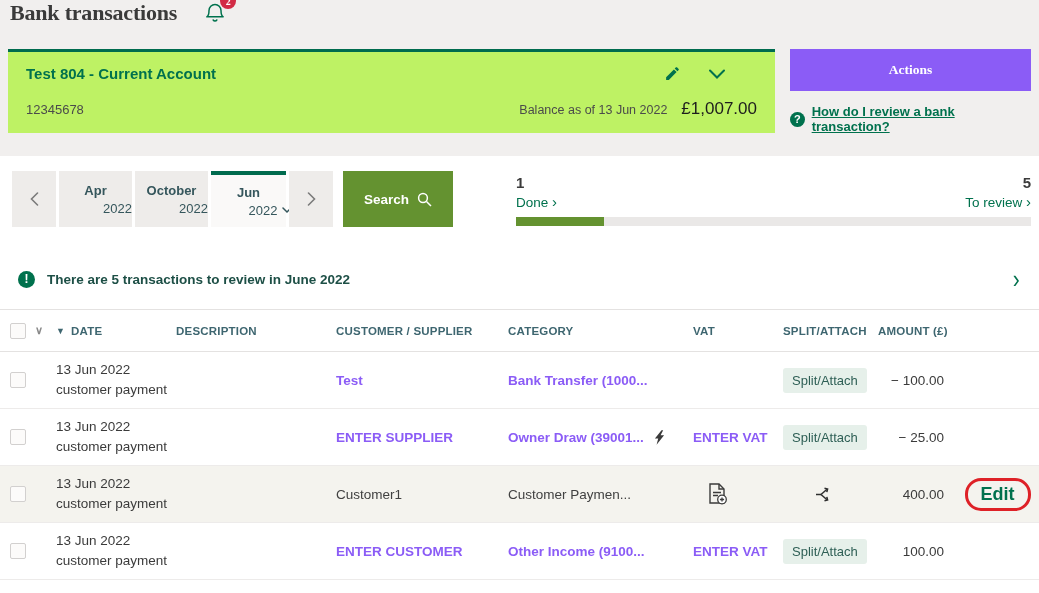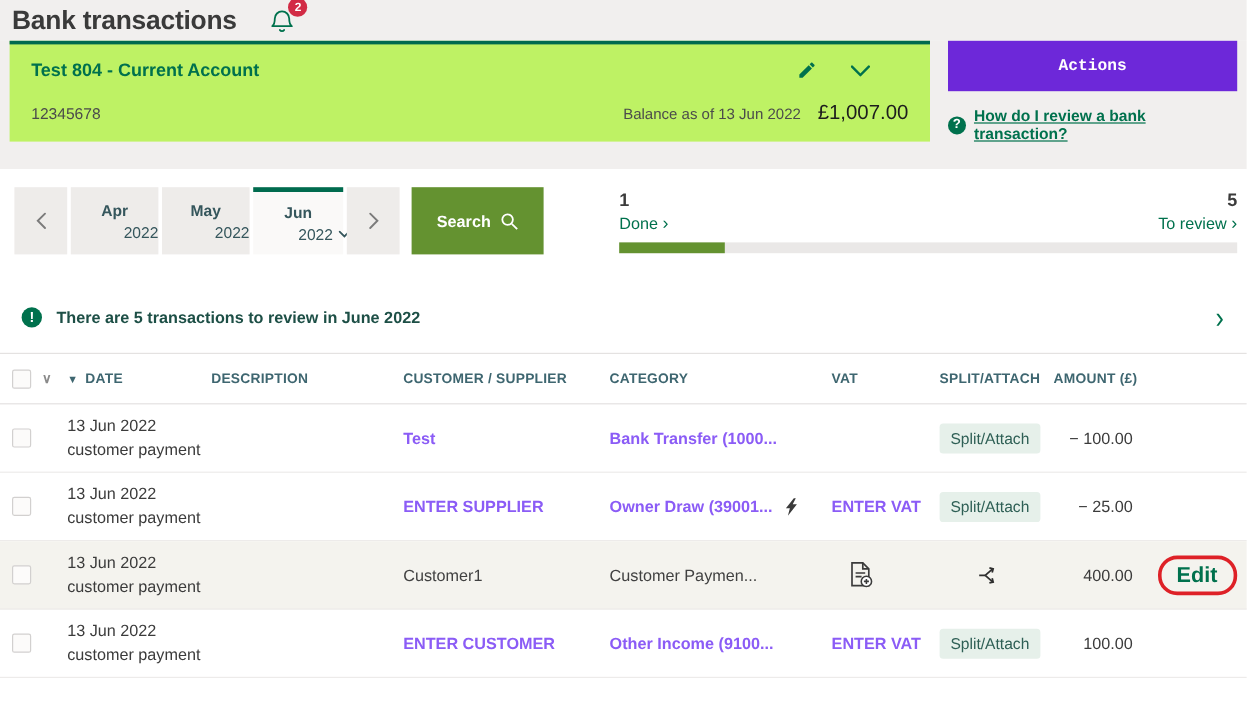--- a/index.html
+++ b/index.html
@@ -3,40 +3,40 @@
 <meta charset="utf-8">
 <style>
   * { box-sizing: border-box; margin: 0; padding: 0; }
   html,body { width:1039px; height:593px; }
   body {
     font-family: "Liberation Sans", sans-serif;
     background:#ffffff; overflow:hidden; position:relative;
     color:#3b3b3b;
   }
   
-  .topbar{ height:34px; background:#f1efee; display:flex; align-items:center; padding-left:10px; }
+  .topbar{ height:49px; background:#f1efee; display:flex; align-items:flex-start; padding-left:10px;font-family:Liberation Serif, serif; }
   .page-title{ font-size:22px; font-weight:bold; color:#3a3a3a; letter-spacing:-0.2px; }
   .bell-wrap{ position:relative; margin-left:26px; width:24px; height:24px; cursor:pointer; }
   .badge{ position:absolute; top:-7px; right:-9px; min-width:16px; height:16px; border-radius:50%;
           background:#d22b45; color:#fff; font-size:10px; font-weight:bold;
           display:flex; align-items:center; justify-content:center; }
   
   .top-band{ background:#f1efee; display:flex; align-items:flex-start; padding:0 8px 22px 8px; gap:15px; }
   .account-panel{ width:767px; background:#bef264; border-top:3px solid #006b4e; padding:13px 18px 14px 18px; }
   .acct-row{ display:flex; justify-content:space-between; align-items:center; }
   .acct-name{ color:#00714d; font-weight:bold; font-size:15px; cursor:pointer; }
   .acct-icons{ display:flex; align-items:center; gap:28px; padding-right:32px; }
   .acct-row2{ margin-top:17px; align-items:baseline; }
   .acct-number{ font-size:13px; color:#4b4b4b; }
   .balance{ display:flex; align-items:baseline; gap:14px; }
   .bal-label{ font-size:12.5px; color:#4b4b4b; }
   .bal-value{ font-size:17px; font-weight:normal; color:#1d1d1d; }
   .right-col{ flex:1; display:flex; flex-direction:column; }
-  .actions-btn{ height:42px; background:#6d28d9; border:none; color:#fff; font-weight:bold;
-                font-size:13.5px; font-family:Liberation Mono, monospace; cursor:pointer; }
+  .actions-btn{ height:42px; background:#8b5cf6; border:none; color:#fff; font-weight:bold;
+                font-size:13.5px; font-family:Liberation Serif, serif; cursor:pointer; }
   .help-link{ margin-top:13px; align-self:center; display:flex; align-items:center; gap:7px;
               color:#00714d; font-size:13px; font-weight:bold; text-decoration:underline; cursor:pointer; }
   .q-icon{ width:15px; height:15px; border-radius:50%; background:#00714d; color:#fff; font-size:11px;
            font-weight:bold; display:inline-flex; align-items:center; justify-content:center; text-decoration:none; }
   
   main{ padding-top:15px; background:#fff; }
   .filter-row{ display:flex; justify-content:space-between; padding:0 8px 0 12px; }
   .tabs{ display:flex; gap:3px; height:56px; }
   .nav-btn{ width:44px; background:#eeecea; border:none; color:#7b7b7b; cursor:pointer;
             display:flex; align-items:center; justify-content:center; }
@@ -139,21 +139,21 @@
           <path d="M7.5 1L1.5 7l6 6"></path>
         </svg>
       </button>
       <button class="tab">
         <span class="m">Apr</span>
         <span class="y">
             <span>2022</span>
           </span>
       </button>
       <button class="tab">
-        <span class="m">May</span>
+        <span class="m">October</span>
         <span class="y">
             <span>2022</span>
           </span>
       </button>
       <button class="tab selected">
         <span class="m">Jun</span>
         <span class="y">
           <span>2022</span>
           <svg width="10" height="7" viewBox="0 0 10 7" fill="none" stroke="#35565c" stroke-width="1.5" stroke-linecap="round">
             <path d="M1 1l4 4 4-4"></path>

